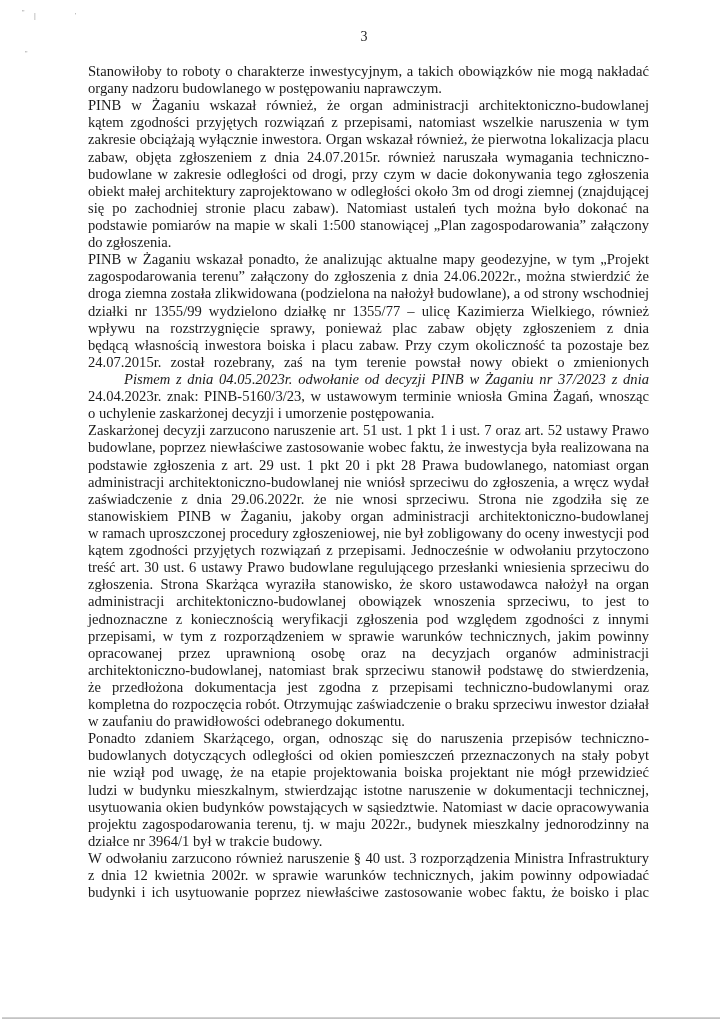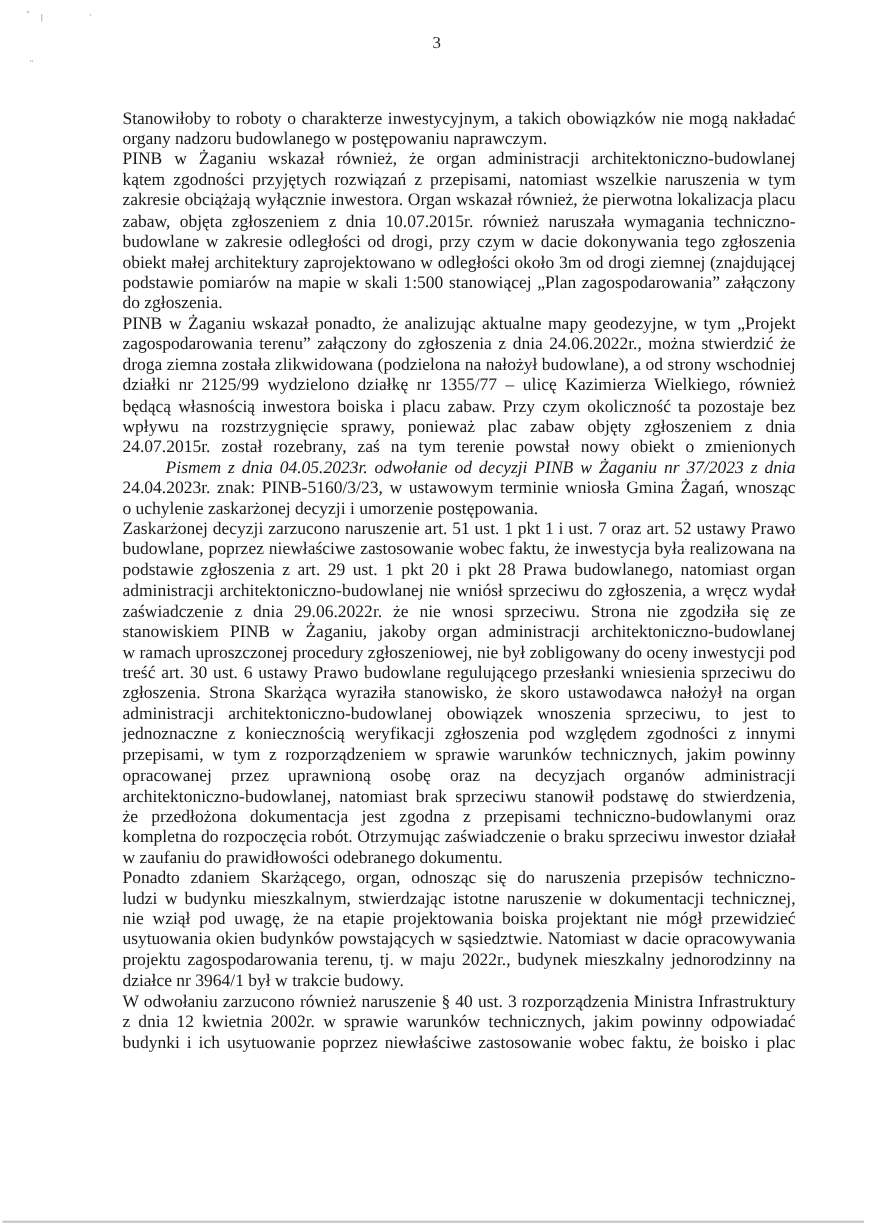--- a/index.html
+++ b/index.html
@@ -30,23 +30,22 @@
     text-align: center;
     font-size: 14px;
     line-height: 18px;
     color: #222;
     padding-left: 4px;
     box-sizing: border-box;
   }
   .body-text {
     position: absolute;
     top: 63px;
-    left: 102px;
+    left: 88px;
     width: 561px;
-    margin-top: 28px;
   }
   .line {
     display: block;
     font-size: 14.6px;
     line-height: 17.12px;
     height: 17.12px;
     white-space: nowrap;
     text-align: justify;
     text-align-last: justify;
     overflow: visible;
@@ -79,63 +78,66 @@
 
 <div class="body-text" id="doc-body">
     <div class="paragraph">
       <span class="line">Stanowiłoby to roboty o charakterze inwestycyjnym, a takich obowiązków nie mogą nakładać</span>
       <span class="line last">organy nadzoru budowlanego w postępowaniu naprawczym.</span>
     </div>
     <div class="paragraph">
       <span class="line">PINB w Żaganiu wskazał również, że organ administracji architektoniczno-budowlanej</span>
       <span class="line">kątem zgodności przyjętych rozwiązań z przepisami, natomiast wszelkie naruszenia w tym</span>
       <span class="line">zakresie obciążają wyłącznie inwestora. Organ wskazał również, że pierwotna lokalizacja placu</span>
-      <span class="line">zabaw, objęta zgłoszeniem z dnia 10.07.2015r. również naruszała wymagania techniczno-</span>
+      <span class="line">zabaw, objęta zgłoszeniem z dnia 24.07.2015r. również naruszała wymagania techniczno-</span>
       <span class="line">budowlane w zakresie odległości od drogi, przy czym w dacie dokonywania tego zgłoszenia</span>
       <span class="line">obiekt małej architektury zaprojektowano w odległości około 3m od drogi ziemnej (znajdującej</span>
+      <span class="line">się po zachodniej stronie placu zabaw). Natomiast ustaleń tych można było dokonać na</span>
       <span class="line">podstawie pomiarów na mapie w skali 1:500 stanowiącej „Plan zagospodarowania” załączony</span>
       <span class="line last">do zgłoszenia.</span>
     </div>
     <div class="paragraph">
       <span class="line">PINB w Żaganiu wskazał ponadto, że analizując aktualne mapy geodezyjne, w tym „Projekt</span>
       <span class="line">zagospodarowania terenu” załączony do zgłoszenia z dnia 24.06.2022r., można stwierdzić że</span>
       <span class="line">droga ziemna została zlikwidowana (podzielona na nałożył budowlane), a od strony wschodniej</span>
-      <span class="line">działki nr 2125/99 wydzielono działkę nr 1355/77 – ulicę Kazimierza Wielkiego, również</span>
+      <span class="line">działki nr 1355/99 wydzielono działkę nr 1355/77 – ulicę Kazimierza Wielkiego, również</span>
+      <span class="line">wpływu na rozstrzygnięcie sprawy, ponieważ plac zabaw objęty zgłoszeniem z dnia</span>
       <span class="line">będącą własnością inwestora boiska i placu zabaw. Przy czym okoliczność ta pozostaje bez</span>
-      <span class="line">wpływu na rozstrzygnięcie sprawy, ponieważ plac zabaw objęty zgłoszeniem z dnia</span>
       <span class="line">24.07.2015r. został rozebrany, zaś na tym terenie powstał nowy obiekt o zmienionych</span>
     </div>
     <div class="paragraph">
       <span class="line indent">Pismem z dnia 04.05.2023r. odwołanie od decyzji PINB w Żaganiu nr 37/2023 z dnia</span>
       <span class="line">24.04.2023r. znak: PINB-5160/3/23, w ustawowym terminie wniosła Gmina Żagań, wnosząc</span>
       <span class="line last">o uchylenie zaskarżonej decyzji i umorzenie postępowania.</span>
     </div>
     <div class="paragraph">
       <span class="line">Zaskarżonej decyzji zarzucono naruszenie art. 51 ust. 1 pkt 1 i ust. 7 oraz art. 52 ustawy Prawo</span>
       <span class="line">budowlane, poprzez niewłaściwe zastosowanie wobec faktu, że inwestycja była realizowana na</span>
       <span class="line">podstawie zgłoszenia z art. 29 ust. 1 pkt 20 i pkt 28 Prawa budowlanego, natomiast organ</span>
       <span class="line">administracji architektoniczno-budowlanej nie wniósł sprzeciwu do zgłoszenia, a wręcz wydał</span>
       <span class="line">zaświadczenie z dnia 29.06.2022r. że nie wnosi sprzeciwu. Strona nie zgodziła się ze</span>
       <span class="line">stanowiskiem PINB w Żaganiu, jakoby organ administracji architektoniczno-budowlanej</span>
       <span class="line">w ramach uproszczonej procedury zgłoszeniowej, nie był zobligowany do oceny inwestycji pod</span>
+      <span class="line">kątem zgodności przyjętych rozwiązań z przepisami. Jednocześnie w odwołaniu przytoczono</span>
       <span class="line">treść art. 30 ust. 6 ustawy Prawo budowlane regulującego przesłanki wniesienia sprzeciwu do</span>
       <span class="line">zgłoszenia. Strona Skarżąca wyraziła stanowisko, że skoro ustawodawca nałożył na organ</span>
       <span class="line">administracji architektoniczno-budowlanej obowiązek wnoszenia sprzeciwu, to jest to</span>
       <span class="line">jednoznaczne z koniecznością weryfikacji zgłoszenia pod względem zgodności z innymi</span>
       <span class="line">przepisami, w tym z rozporządzeniem w sprawie warunków technicznych, jakim powinny</span>
       <span class="line">opracowanej przez uprawnioną osobę oraz na decyzjach organów administracji</span>
       <span class="line">architektoniczno-budowlanej, natomiast brak sprzeciwu stanowił podstawę do stwierdzenia,</span>
       <span class="line">że przedłożona dokumentacja jest zgodna z przepisami techniczno-budowlanymi oraz</span>
       <span class="line">kompletna do rozpoczęcia robót. Otrzymując zaświadczenie o braku sprzeciwu inwestor działał</span>
       <span class="line last">w zaufaniu do prawidłowości odebranego dokumentu.</span>
     </div>
     <div class="paragraph">
       <span class="line">Ponadto zdaniem Skarżącego, organ, odnosząc się do naruszenia przepisów techniczno-</span>
+      <span class="line">budowlanych dotyczących odległości od okien pomieszczeń przeznaczonych na stały pobyt</span>
+      <span class="line">nie wziął pod uwagę, że na etapie projektowania boiska projektant nie mógł przewidzieć</span>
       <span class="line">ludzi w budynku mieszkalnym, stwierdzając istotne naruszenie w dokumentacji technicznej,</span>
-      <span class="line">nie wziął pod uwagę, że na etapie projektowania boiska projektant nie mógł przewidzieć</span>
       <span class="line">usytuowania okien budynków powstających w sąsiedztwie. Natomiast w dacie opracowywania</span>
       <span class="line">projektu zagospodarowania terenu, tj. w maju 2022r., budynek mieszkalny jednorodzinny na</span>
       <span class="line last">działce nr 3964/1 był w trakcie budowy.</span>
     </div>
     <div class="paragraph">
       <span class="line">W odwołaniu zarzucono również naruszenie § 40 ust. 3 rozporządzenia Ministra Infrastruktury</span>
       <span class="line">z dnia 12 kwietnia 2002r. w sprawie warunków technicznych, jakim powinny odpowiadać</span>
       <span class="line">budynki i ich usytuowanie poprzez niewłaściwe zastosowanie wobec faktu, że boisko i plac</span>
     </div>
   </div>

